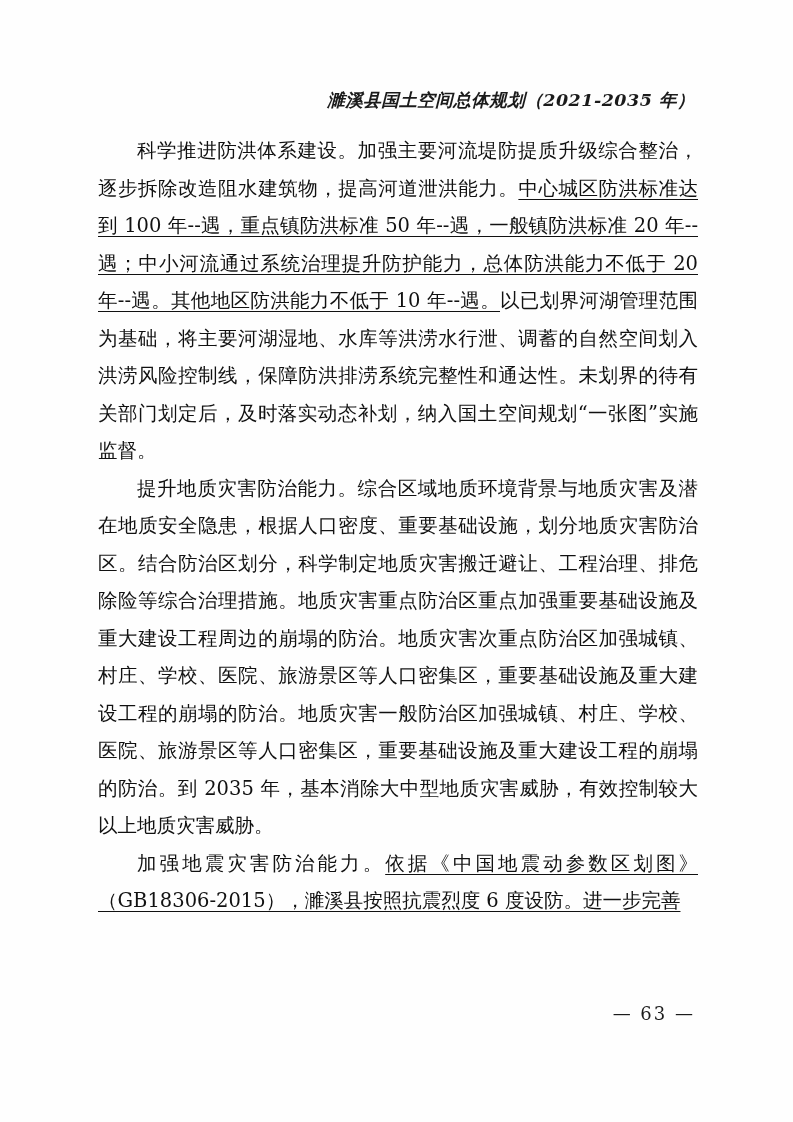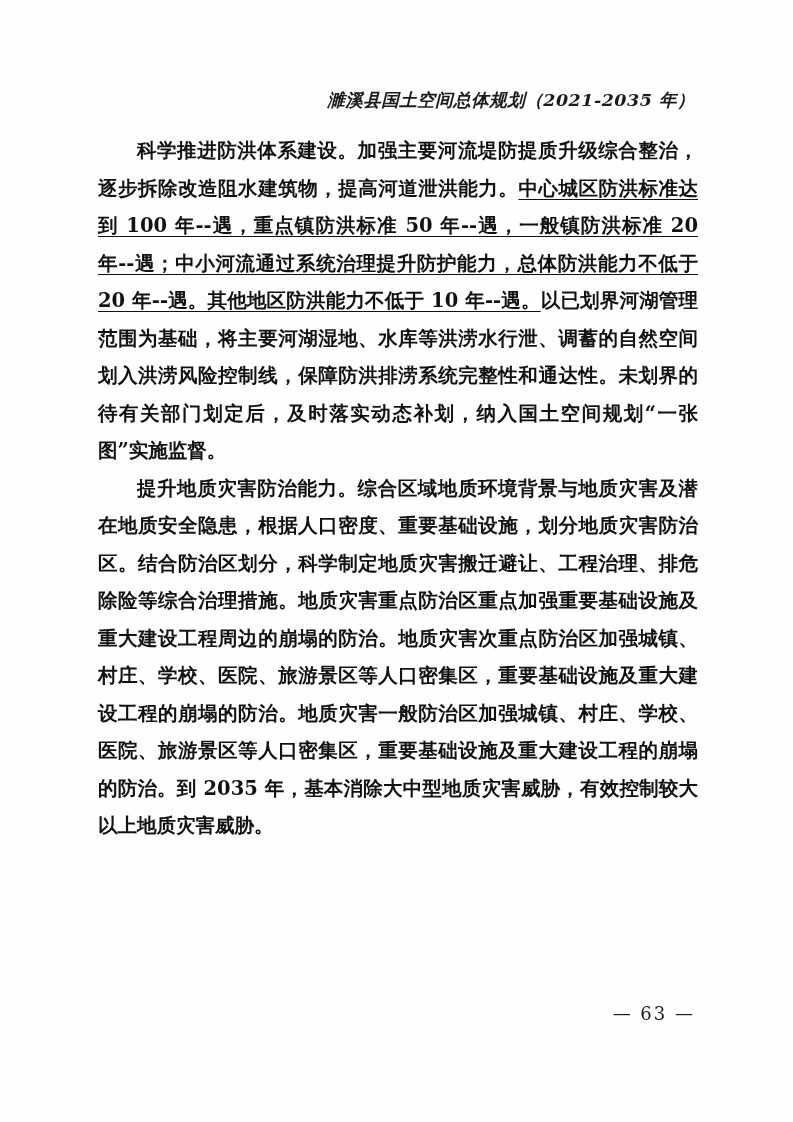--- a/index.html
+++ b/index.html
@@ -49,21 +49,20 @@
     text-justify: inter-ideograph;
     color: #111;
   }
   .para {
     margin: 0;
     padding: 0;
     text-indent: 0;
   }
   .para.indent {
     text-indent: 39px;
-    font-weight: bold;
   }
   .u {
     text-decoration: underline;
     text-underline-offset: 4px;
     text-decoration-thickness: 1px;
   }
   .footer {
     position: absolute;
     bottom: 98px;
     left: 0;
@@ -82,19 +81,20 @@
 
 <div class="page">
 
   <div class="header">
     <span>濉溪县国土空间总体规划（2021-2035 年）</span>
   </div>
 
   <div class="content">
     <p class="para indent"><span>科学推进防洪体系建设。加强主要河流堤防提质升级综合整治，逐步拆除改造阻水建筑物，提高河道泄洪能力。</span><span class="u">中心城区防洪标准达到 100 年--遇，重点镇防洪标准 50 年--遇，一般镇防洪标准 20 年--遇；中小河流通过系统治理提升防护能力，总体防洪能力不低于 20 年--遇。其他地区防洪能力不低于 10 年--遇。</span><span>以已划界河湖管理范围为基础，将主要河湖湿地、水库等洪涝水行泄、调蓄的自然空间划入洪涝风险控制线，保障防洪排涝系统完整性和通达性。未划界的待有关部门划定后，及时落实动态补划，纳入国土空间规划“一张图”实施监督。</span></p>
     <p class="para indent"><span>提升地质灾害防治能力。综合区域地质环境背景与地质灾害及潜在地质安全隐患，根据人口密度、重要基础设施，划分地质灾害防治区。结合防治区划分，科学制定地质灾害搬迁避让、工程治理、排危除险等综合治理措施。地质灾害重点防治区重点加强重要基础设施及重大建设工程周边的崩塌的防治。地质灾害次重点防治区加强城镇、村庄、学校、医院、旅游景区等人口密集区，重要基础设施及重大建设工程的崩塌的防治。地质灾害一般防治区加强城镇、村庄、学校、医院、旅游景区等人口密集区，重要基础设施及重大建设工程的崩塌的防治。到 2035 年，基本消除大中型地质灾害威胁，有效控制较大以上地质灾害威胁。</span></p>
+    <p class="para indent"><span>加强地震灾害防治能力。</span><span class="u">依据《中国地震动参数区划图》（GB18306-2015），濉溪县按照抗震烈度 6 度设防。进一步完善</span></p>
   </div>
 
   <div class="footer">
     <span>— 63 —</span>
   </div>
 
 </div>
 
 </body></html>

